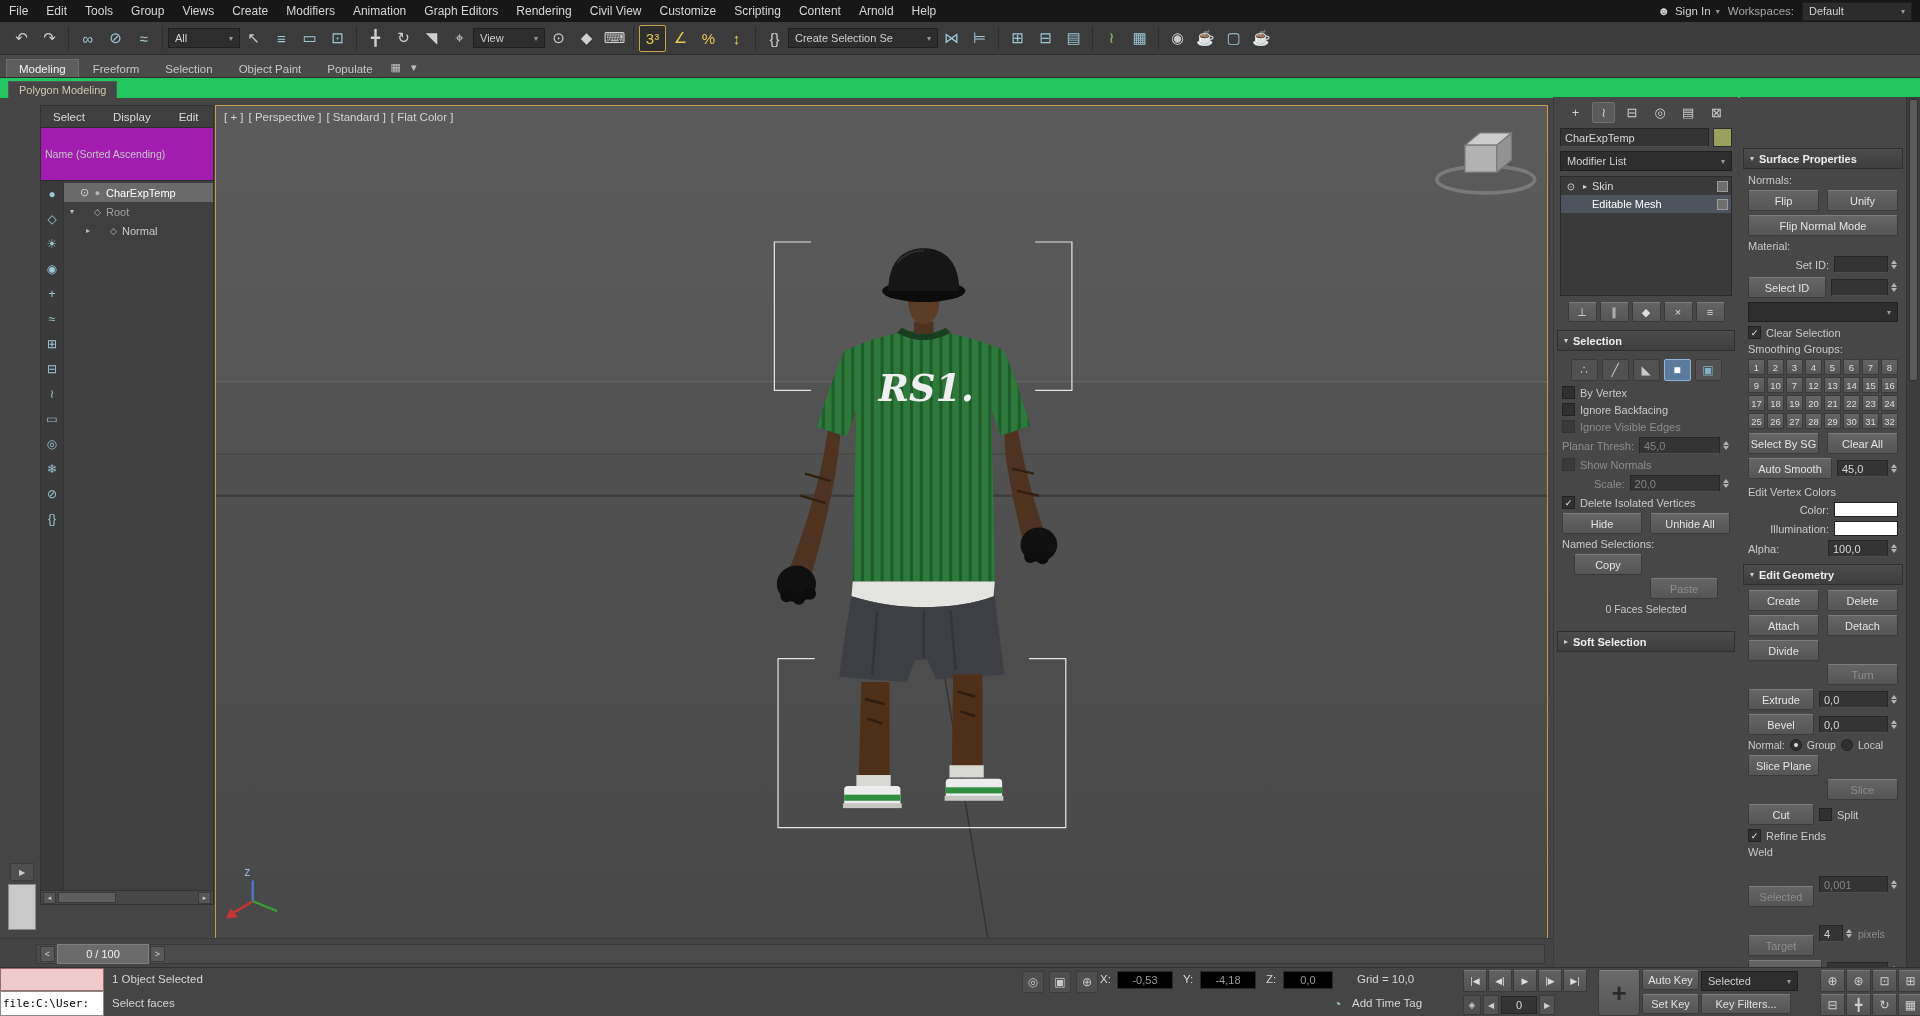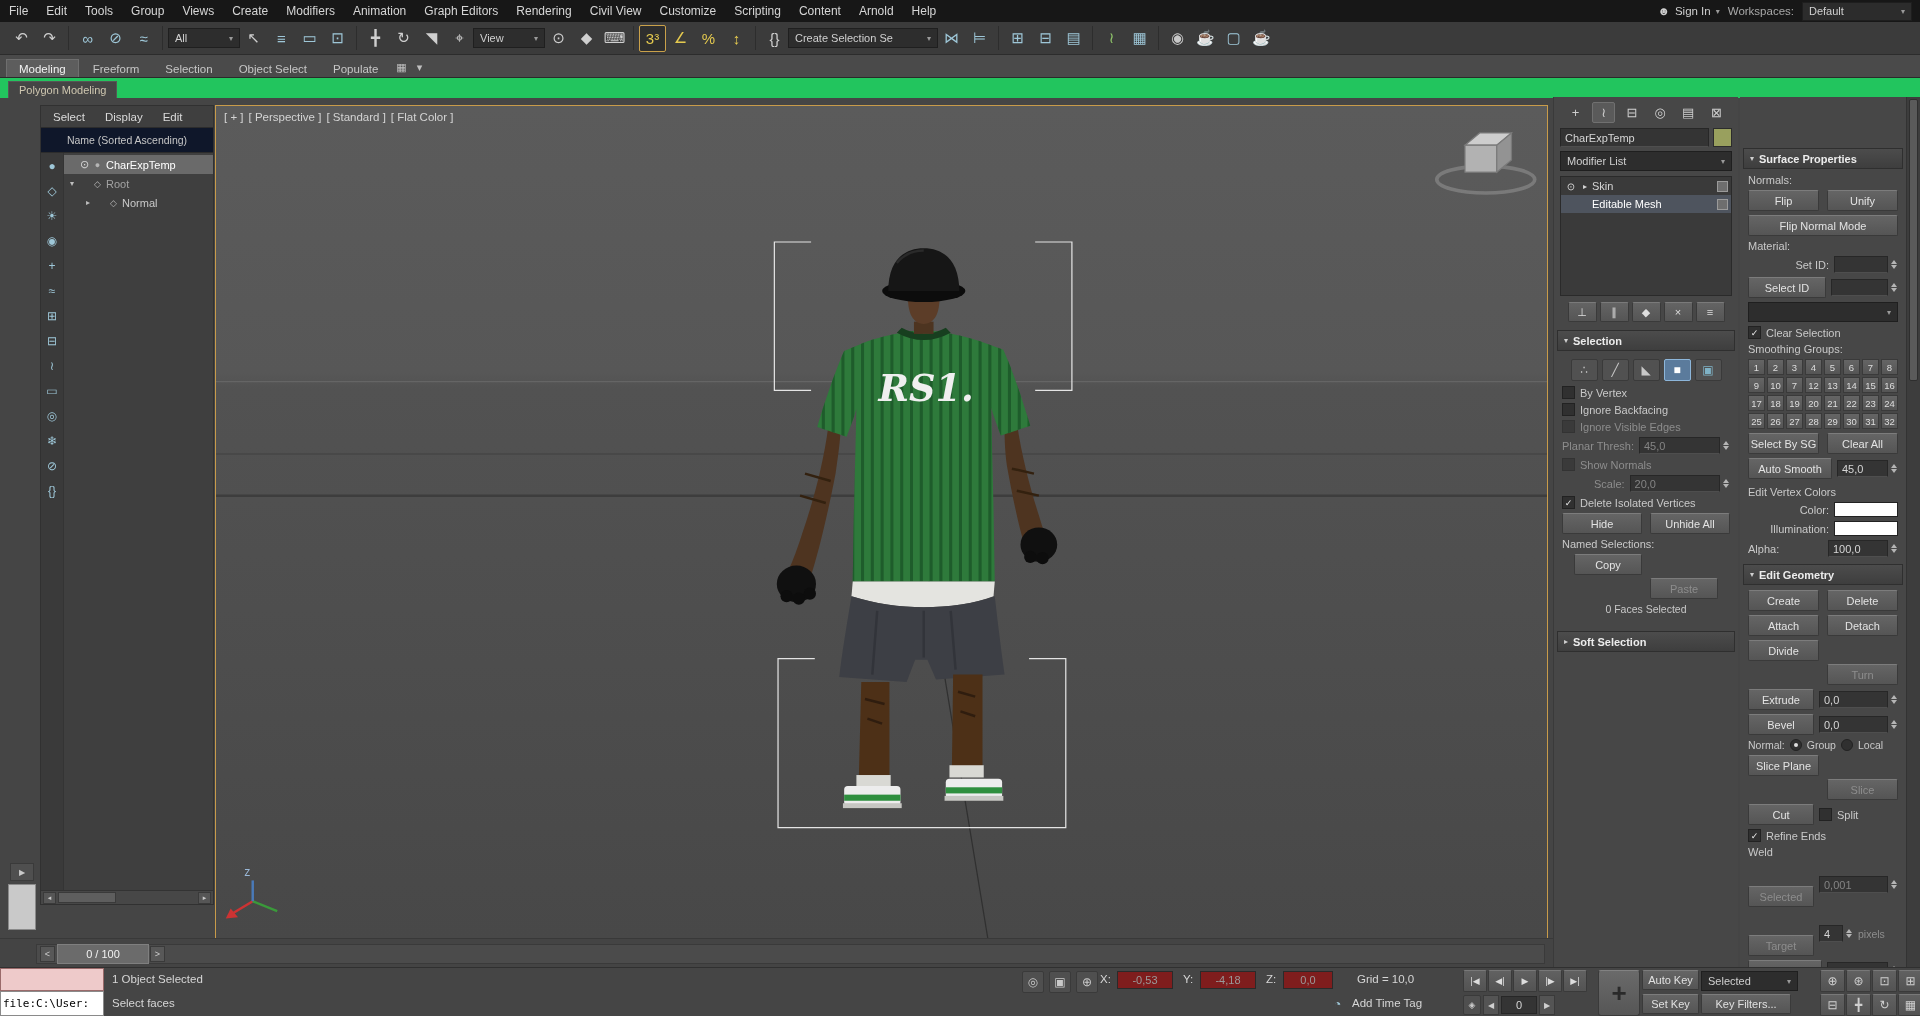--- a/index.html
+++ b/index.html
@@ -27,23 +27,23 @@
   .w72{width:72px;} .w150{width:150px;}
   
   .ribbon{left:0;top:55px;width:1920px;height:22px;background:#4a4a4a;display:flex;align-items:flex-end;padding:0 6px;box-sizing:border-box;gap:2px;}
   .rtab{padding:3px 12px 2px;font-size:11.5px;color:#c6c6c6;}
   .rtab.active{background:#5d5d5d;color:#f2f2f2;border:1px solid #6f6f6f;border-bottom:none;}
   .rx{width:18px;height:16px;display:flex;align-items:center;justify-content:center;color:#bfbfbf;font-size:11px;margin-bottom:2px;}
   .strip{left:0;top:77px;width:1920px;height:20px;background:#22c55e;border-top:1px solid #2a2a2a;display:flex;align-items:flex-end;}
   .strip-tab{margin-left:8px;background:#454545;border:1px solid #565656;border-bottom:none;height:16px;display:flex;align-items:center;padding:0 10px;font-size:11px;color:#cfc7b0;}
   
   .explorer{left:40px;top:105px;width:174px;height:800px;background:#3f3f3f;border:1px solid #313131;display:flex;flex-direction:column;box-sizing:border-box;}
-  .exp-menus{display:flex;gap:4px;padding:4px 4px 3px;}
+  .exp-menus{display:flex;gap:12px;padding:4px 4px 3px;}
   .exp-menu{font-size:11.5px;color:#dadada;padding:1px 8px;}
-  .exp-header{background:#0f172a;border-top:1px solid #2c2c2c;border-bottom:1px solid #2c2c2c;color:#c6c6c6;font-size:10.5px;padding:6px 4px;text-align:center;}
+  .exp-header{background:#a21caf;border-top:1px solid #2c2c2c;border-bottom:1px solid #2c2c2c;color:#c6c6c6;font-size:10.5px;padding:20px 4px;}
   .exp-body{flex:1;display:flex;min-height:0;}
   .exp-rail{width:22px;background:#3a3a3a;border-right:1px solid #343434;display:flex;flex-direction:column;align-items:center;padding-top:5px;gap:9px;}
   .exp-rail .ri{font-size:12px;color:#9ec7d8;width:16px;height:16px;line-height:16px;text-align:center;}
   .exp-tree{flex:1;padding-top:2px;}
   .exp-row{height:19px;display:flex;align-items:center;font-size:11px;color:#c9c9c9;}
   .exp-row.selected{background:#6a6a6a;color:#ffffff;}
   .exp-expander{width:12px;text-align:center;font-size:8px;color:#bdbdbd;}
   .exp-eye{width:13px;text-align:center;font-size:11px;color:#d6d6d6;}
   .exp-nodeicon{width:13px;text-align:center;font-size:9px;color:#b5b5b5;}
   .exp-label{padding-left:2px;}
@@ -112,21 +112,21 @@
   .timeslider{left:0;top:938px;width:1553px;height:29px;background:#444;border-top:1px solid #393939;box-sizing:border-box;}
   .ts-track{position:absolute;left:36px;top:5px;right:8px;height:18px;background:#4b4b4b;border:1px solid #3a3a3a;}
   .ts-btn{position:absolute;top:7px;width:13px;height:14px;background:#585858;border:1px solid #3a3a3a;color:#cfcfcf;font-size:9px;display:flex;align-items:center;justify-content:center;}
   .ts-handle{position:absolute;left:57px;top:5px;width:90px;height:18px;background:#6b6b6b;border:1px solid #7f7f7f;color:#f2f2f2;font-size:11px;display:flex;align-items:center;justify-content:center;}
   
   .statusbar{left:0;top:967px;width:1920px;height:49px;background:#454545;border-top:1px solid #303030;box-sizing:border-box;}
   .lst1{left:0;top:0;width:104px;height:23px;background:#eecaca;border:1px solid #9a6a6a;box-sizing:border-box;}
   .lst2{left:0;top:23px;width:104px;height:25px;background:#ffffff;border:1px solid #8a8a8a;box-sizing:border-box;color:#000;font-family:"DejaVu Sans Mono",monospace;font-size:11px;display:flex;align-items:center;padding:0 2px;}
   .st-text{font-size:11.5px;color:#d6d6d6;white-space:nowrap;}
   .modeico{width:20px;height:20px;background:#4f4f4f;border:1px solid #3a3a3a;color:#c9c9c9;font-size:12px;display:flex;align-items:center;justify-content:center;border-radius:2px;}
-  .xyz-field{background:#7f1d1d;border:1px solid #2a2a2a;height:18px;color:#9a9a9a;font-size:11px;display:flex;align-items:center;justify-content:center;box-sizing:border-box;}
+  .xyz-field{background:#000000;border:1px solid #2a2a2a;height:18px;color:#9a9a9a;font-size:11px;display:flex;align-items:center;justify-content:center;box-sizing:border-box;}
   .pb{width:22px;height:20px;background:linear-gradient(#616161,#535353);border:1px solid #3a3a3a;border-top-color:#787878;color:#ddd;font-size:9px;display:flex;align-items:center;justify-content:center;border-radius:2px;}
   .navb{width:23px;height:20px;background:linear-gradient(#616161,#535353);border:1px solid #3a3a3a;border-top-color:#787878;color:#cfcfcf;font-size:12px;display:flex;align-items:center;justify-content:center;border-radius:2px;}
   .keybig{left:1598px;top:2px;width:40px;height:44px;background:linear-gradient(#6a6a6a,#565656);border:1px solid #3a3a3a;border-top-color:#828282;color:#2a2a2a;font-size:26px;font-weight:bold;display:flex;align-items:center;justify-content:center;border-radius:3px;}
   .skbtn{height:20px;background:linear-gradient(#656565,#555);border:1px solid #3a3a3a;border-top-color:#7c7c7c;color:#e0e0e0;font-size:11px;display:flex;align-items:center;justify-content:center;border-radius:2px;box-sizing:border-box;}
   .frame-field{background:#343434;border:1px solid #272727;height:18px;width:36px;color:#d6d6d6;font-size:11px;display:flex;align-items:center;justify-content:center;box-sizing:border-box;}
   .tiny-btn{width:14px;height:18px;background:#545454;border:1px solid #3a3a3a;color:#cfcfcf;font-size:8px;display:flex;align-items:center;justify-content:center;}
 </style>
 </head>
 <body>
 
@@ -228,21 +228,21 @@
       <span class="tbico" style="color: rgb(127, 178, 198);">☕</span>
     </span>
 </div>
 
 <div class="abs ribbon">
   <span style="display:flex;align-items:flex-end;gap:2px">
 
   <span class="rtab active">Modeling</span>
       <span class="rtab">Freeform</span>
       <span class="rtab">Selection</span>
-      <span class="rtab">Object Select</span>
+      <span class="rtab">Object Paint</span>
       <span class="rtab">Populate</span>
     </span>
   <span style="display:flex">
 
   <span class="rx">▦</span>
       <span class="rx">▾</span>
     </span>
 </div>
 <div class="abs strip">
   <span class="strip-tab">Polygon Modeling</span>

